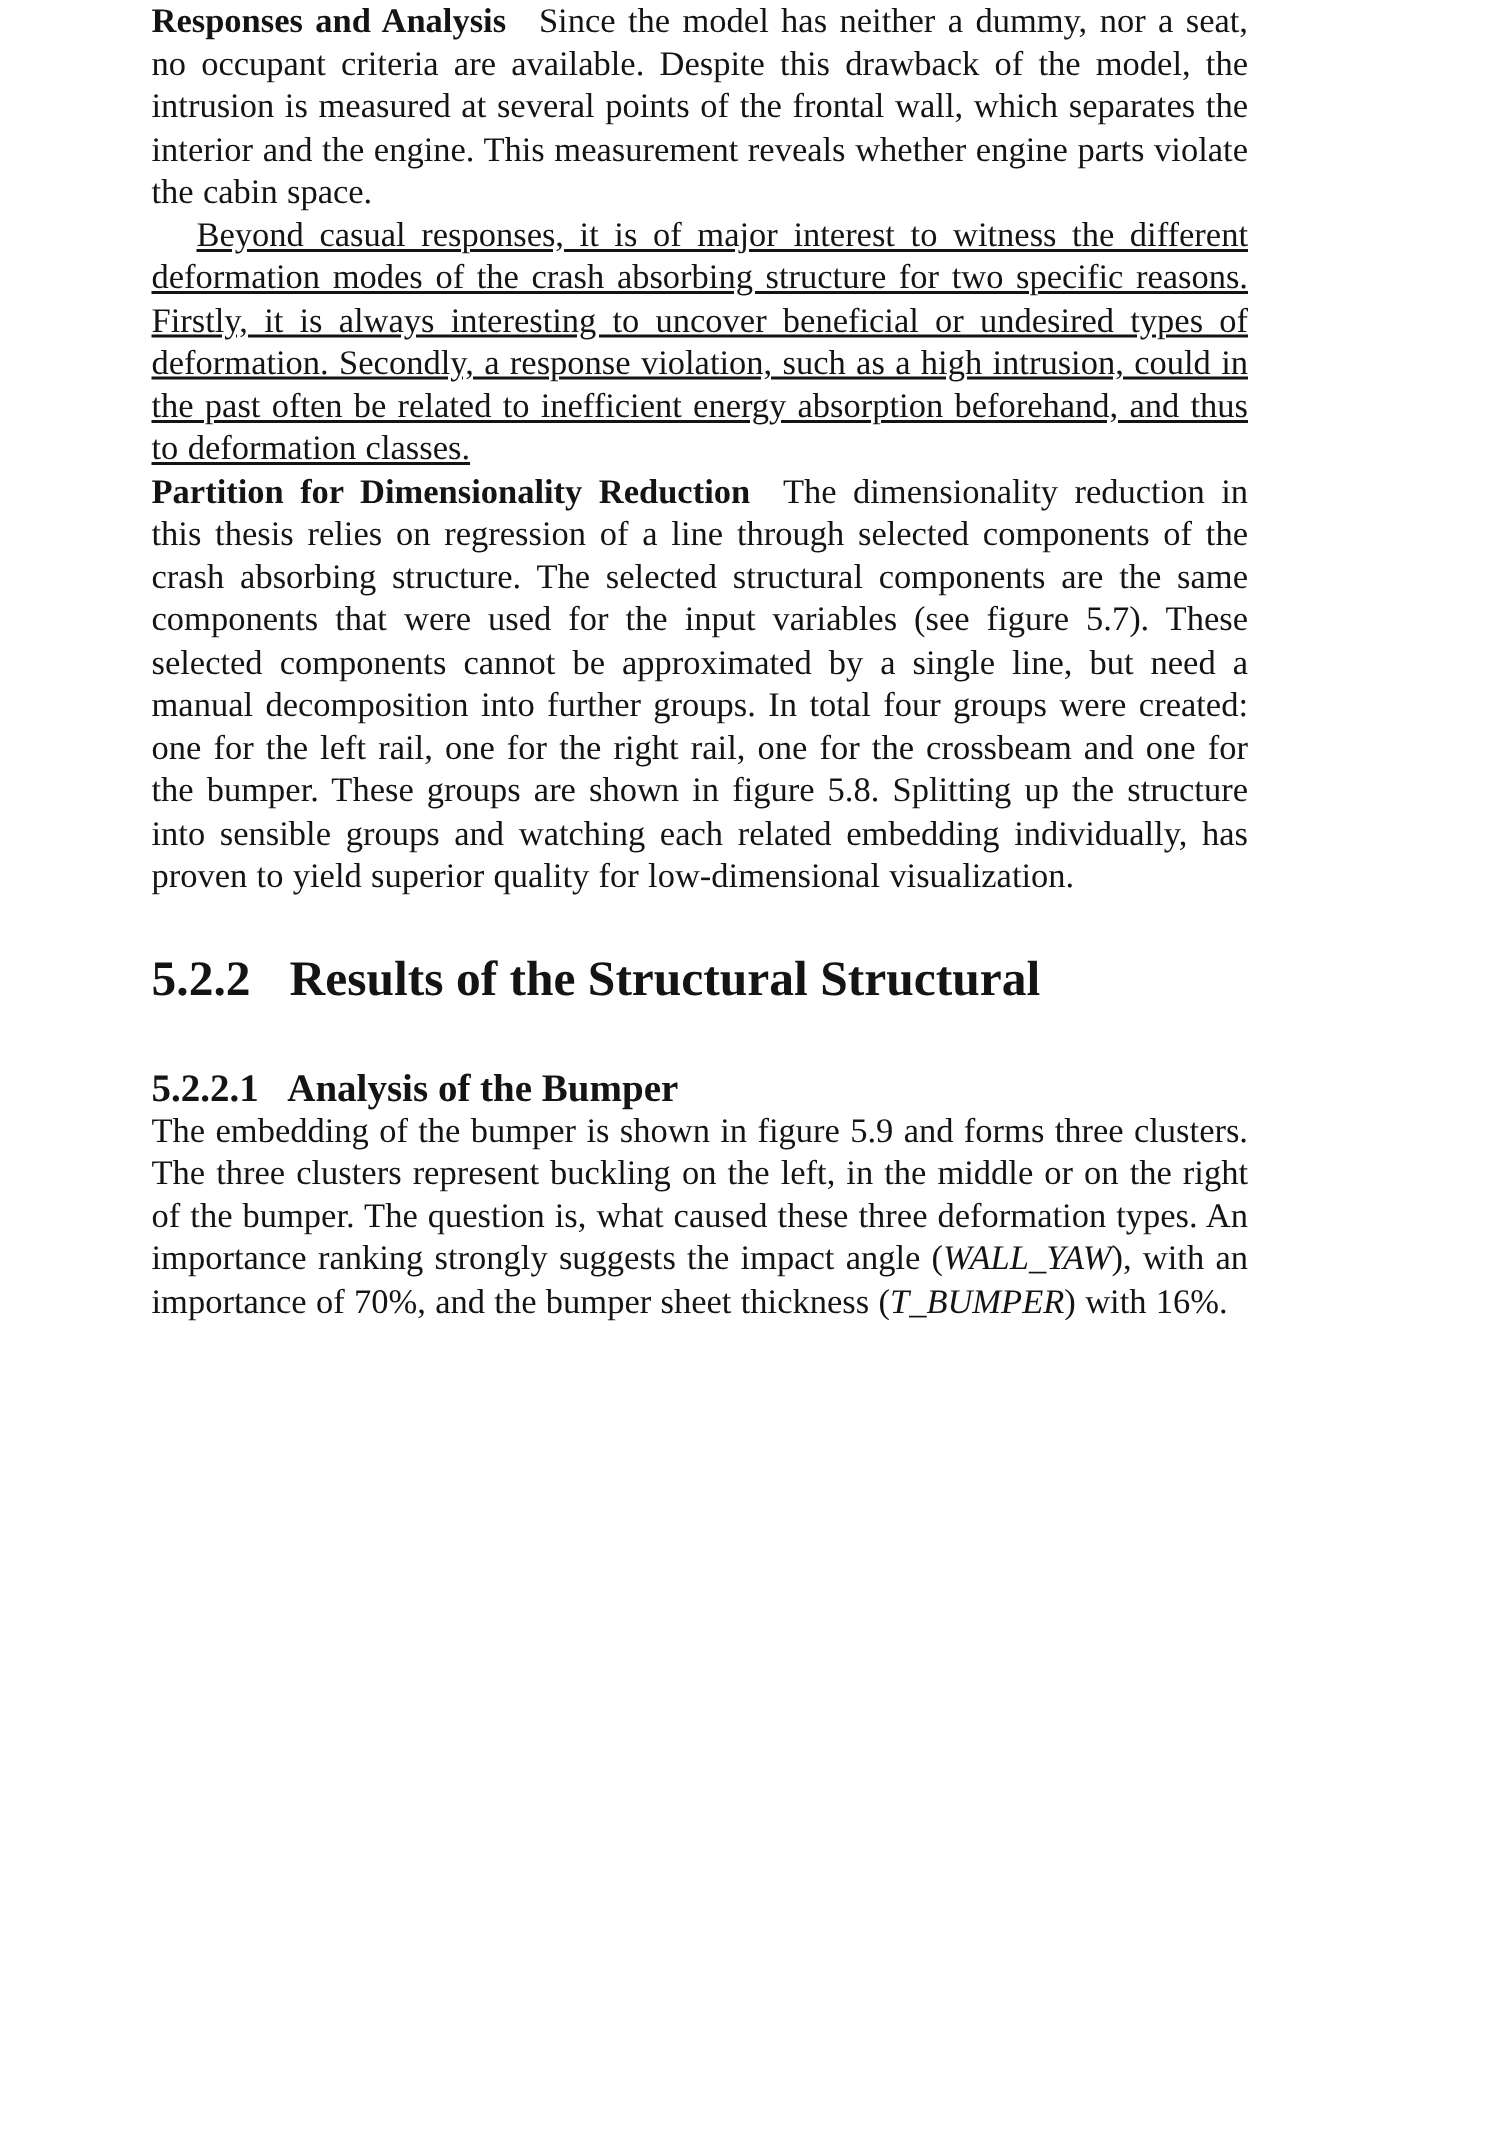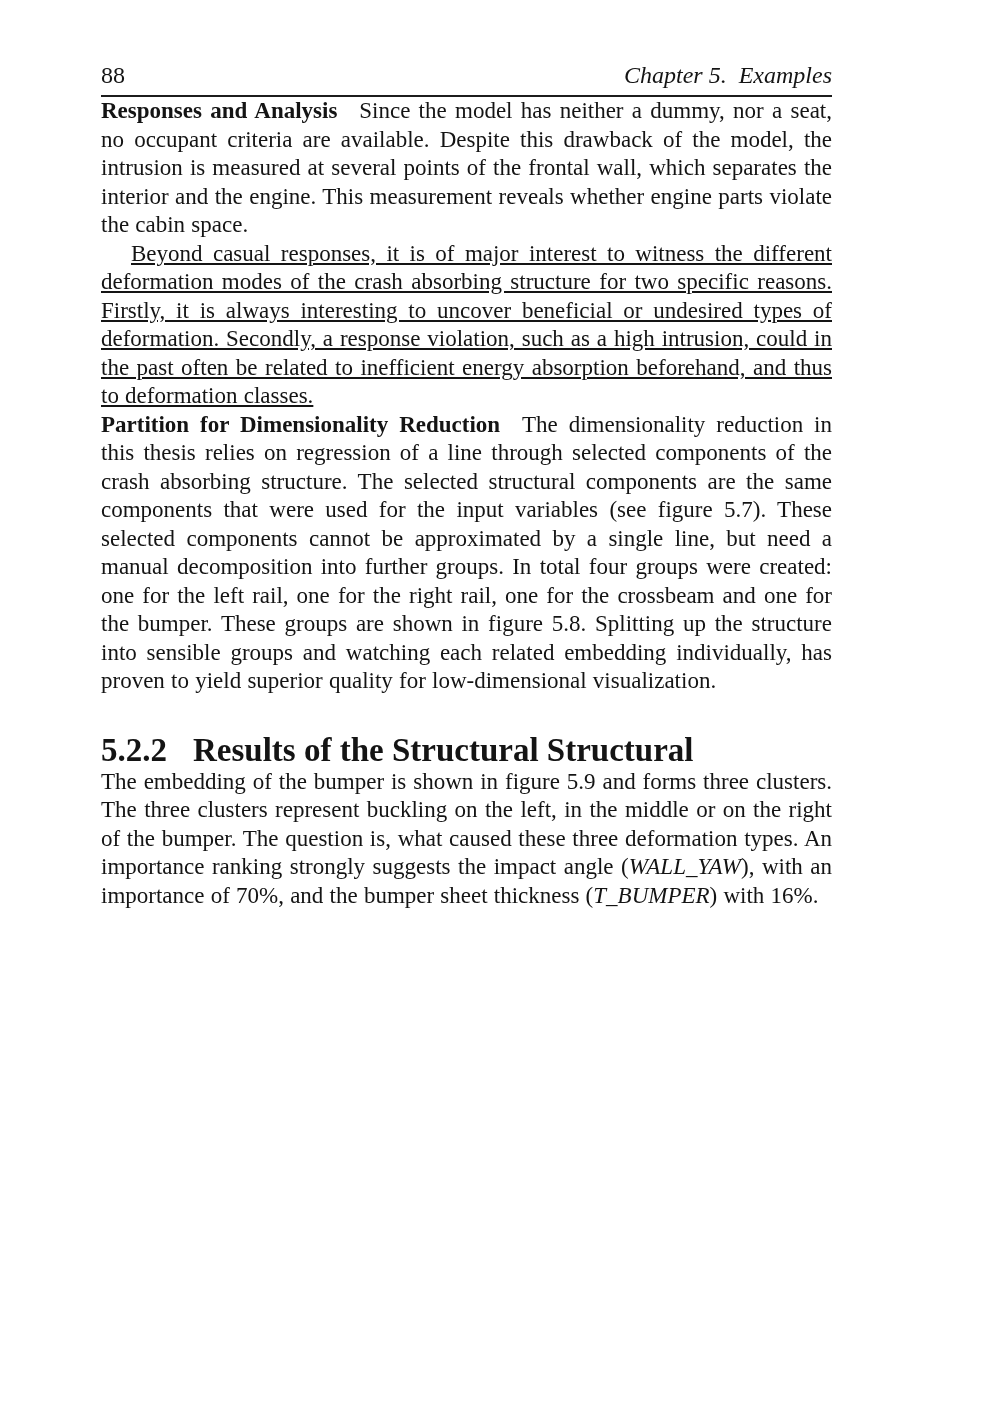--- a/index.html
+++ b/index.html
@@ -68,41 +68,40 @@
   }
   h3.subsection .sec-number { margin-right: 19px; }
   .mt-after-heading    { margin-top: 22px; }
   .mt-after-subheading { margin-top: 24px; }
 </style>
 </head>
 <body>
 
 <div class="page">
 
-  <div class="running-header">
-    <span>88</span>
-    <span class="chapter">Chapter 5. Examples</span>
-  </div>
 
 
   <p class="body mt-para">
     <span class="lead">Responses and Analysis</span><span>Since the model has neither a dummy, nor a seat, no occupant criteria are available. Despite this drawback of the model, the intrusion is measured at several points of the frontal wall, which separates the interior and the engine. This measurement reveals whether engine parts violate the cabin space.</span>
   </p>
 
   <p class="body indent">
     <span>Beyond casual responses, it is of major interest to witness the different deformation modes of the crash absorbing structure for two specific reasons. Firstly, it is always interesting to uncover beneficial or undesired types of deformation. Secondly, a response violation, such as a high intrusion, could in the past often be related to inefficient energy absorption beforehand, and thus to deformation classes.</span>
   </p>
 
   <p class="body mt-para">
     <span class="lead">Partition for Dimensionality Reduction</span><span>The dimensionality reduction in this thesis relies on regression of a line through selected components of the crash absorbing structure. The selected structural components are the same components that were used for the input variables (see figure 5.7). These selected components cannot be approximated by a single line, but need a manual decomposition into further groups. In total four groups were created: one for the left rail, one for the right rail, one for the crossbeam and one for the bumper. These groups are shown in figure 5.8. Splitting up the structure into sensible groups and watching each related embedding individually, has proven to yield superior quality for low-dimensional visualization.</span>
   </p>
 
   <h2 class="section">
     <span class="sec-number">5.2.2</span><span>Results of the Structural Structural</span>
   </h2>
 
 
+  <h3 class="subsection">
+    <span class="sec-number">5.2.2.1</span><span>Analysis of the Bumper</span>
+  </h3>
 
   <p class="body mt-after-subheading">
     <span>The embedding of the bumper is shown in figure 5.9 and forms three clusters. The three clusters represent buckling on the left, in the middle or on the right of the bumper. The question is, what caused these three deformation types. An importance ranking strongly suggests the impact angle (</span><span class="italic">WALL_YAW</span><span>), with an importance of 70%, and the bumper sheet thickness (</span><span class="italic">T_BUMPER</span><span>) with 16%.</span>
   </p>
 
 </div>
 
 </body></html>

